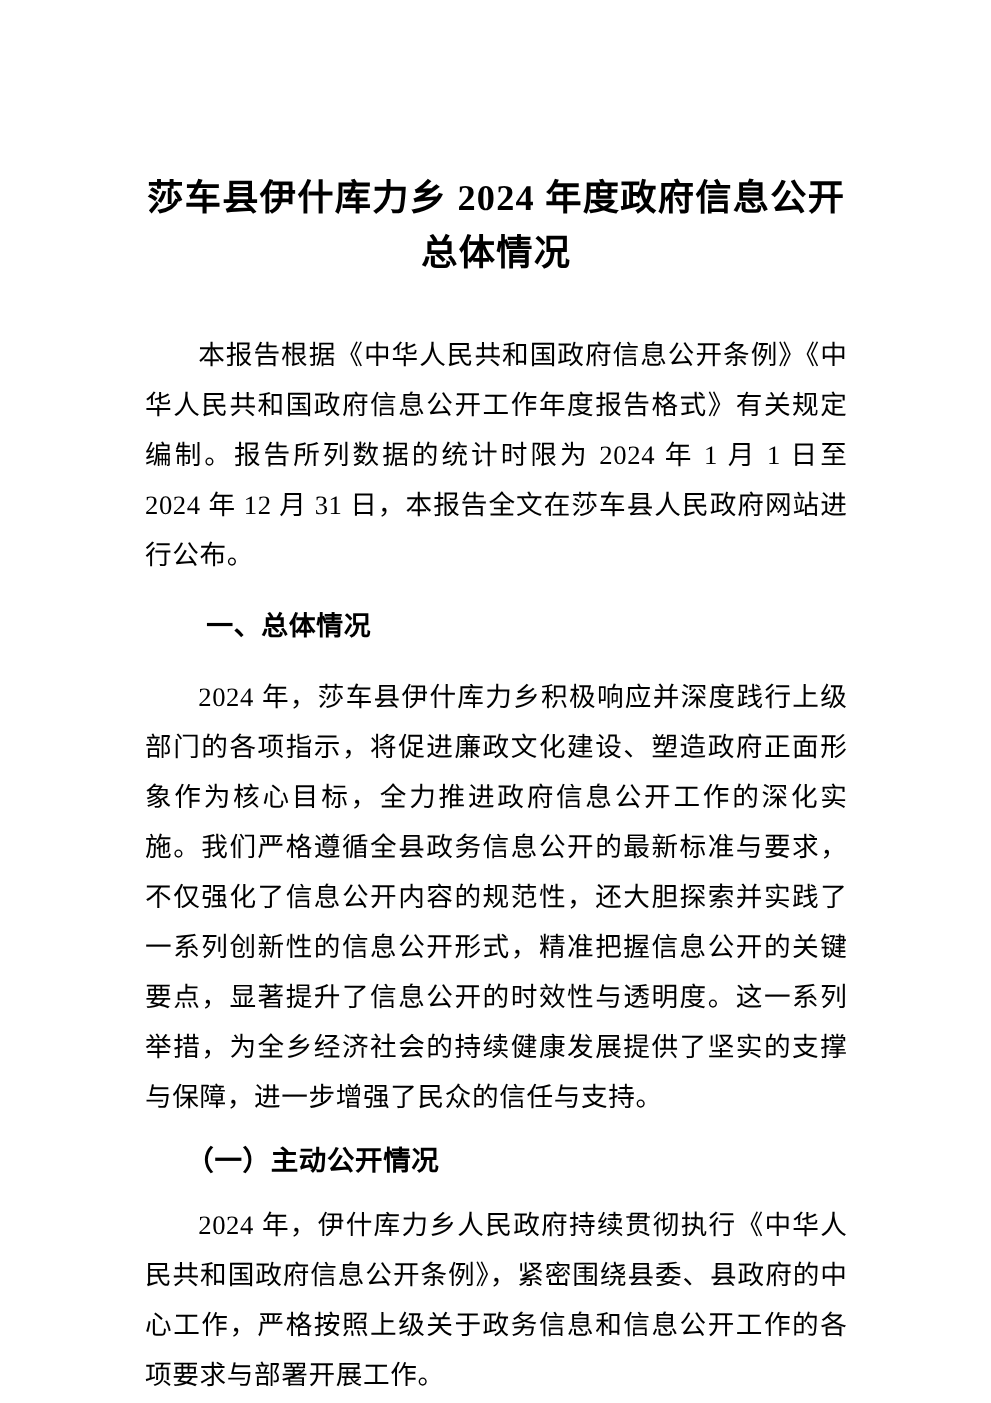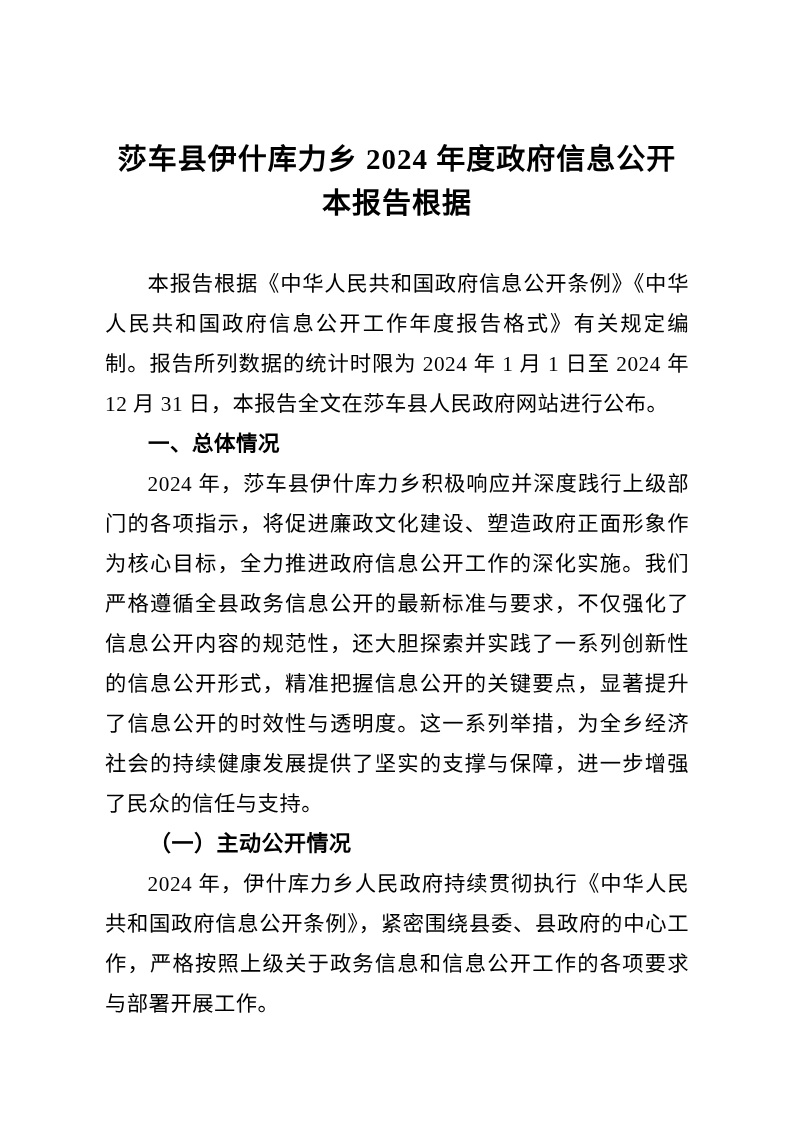--- a/index.html
+++ b/index.html
@@ -26,30 +26,30 @@
     line-height: 44px;
     font-weight: 700;
     text-align: center;
     letter-spacing: 1px;
     font-family: "Liberation Serif", "DejaVu Serif", serif;
   }
   .doc-title .title-line {
     display: block;
   }
   .body-para {
-    margin: 0;
+    margin: 11px;
     font-size: 21.3px;
     line-height: 40px;
     text-align: justify;
     text-indent: 2em;
     letter-spacing: 0.5px;
     font-family: "Liberation Serif", "DejaVu Serif", serif;
   }
   .section-heading {
-    margin: 0;
+    margin: 17px;
     font-size: 21.5px;
     line-height: 40px;
     font-weight: 700;
     text-indent: 2em;
     letter-spacing: 0.5px;
     font-family: "Liberation Sans", "DejaVu Sans", sans-serif;
   }
   .subsection-heading {
     margin: 0;
     font-size: 22px;
@@ -60,21 +60,21 @@
     font-family: "Liberation Serif", "DejaVu Serif", serif;
   }
 </style>
 </head>
 <body>
 
 <div class="page">
 
   <h1 class="doc-title">
     <span class="title-line">莎车县伊什库力乡 2024 年度政府信息公开</span>
-    <span class="title-line">本报告根据</span>
+    <span class="title-line">总体情况</span>
   </h1>
 
   <p class="body-para">本报告根据《中华人民共和国政府信息公开条例》《中华人民共和国政府信息公开工作年度报告格式》有关规定编制。报告所列数据的统计时限为 2024 年 1 月 1 日至 2024 年 12 月 31 日，本报告全文在莎车县人民政府网站进行公布。</p>
 
   <h2 class="section-heading">一、总体情况</h2>
 
   <p class="body-para">2024 年，莎车县伊什库力乡积极响应并深度践行上级部门的各项指示，将促进廉政文化建设、塑造政府正面形象作为核心目标，全力推进政府信息公开工作的深化实施。我们严格遵循全县政务信息公开的最新标准与要求，不仅强化了信息公开内容的规范性，还大胆探索并实践了一系列创新性的信息公开形式，精准把握信息公开的关键要点，显著提升了信息公开的时效性与透明度。这一系列举措，为全乡经济社会的持续健康发展提供了坚实的支撑与保障，进一步增强了民众的信任与支持。</p>
 
   <h3 class="subsection-heading">（一）主动公开情况</h3>
 

